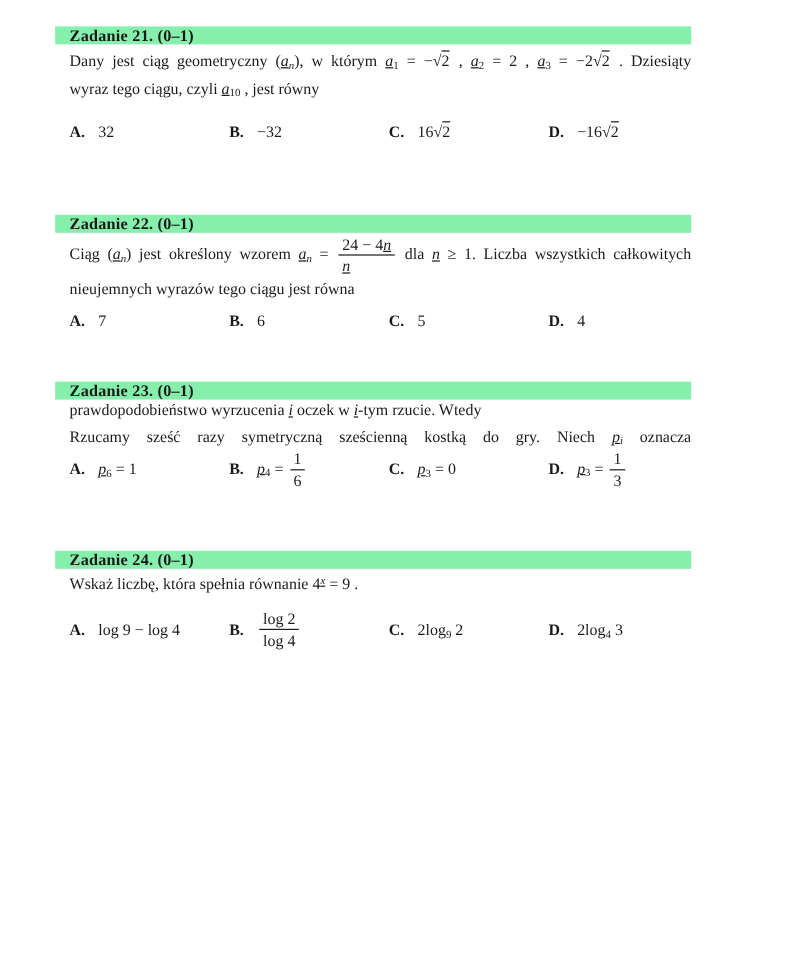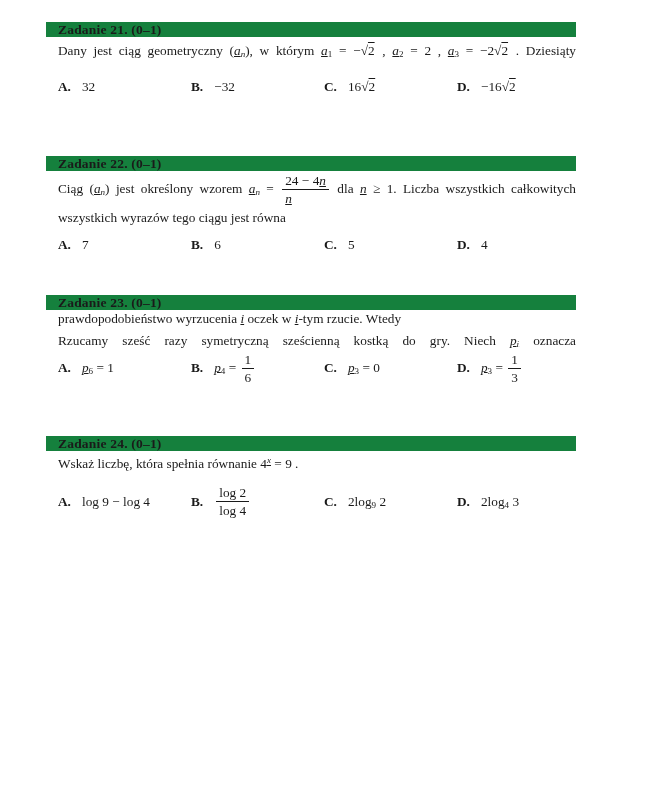--- a/index.html
+++ b/index.html
@@ -20,21 +20,21 @@
     width: 664px;
     height: 804px;
   }
   .question { width: 530px; }
   .qbar {
     box-sizing: border-box;
     width: 530px;
     height: 15px;
     line-height: 15px;
     padding-left: 12px;
-    background: #15803d;
+    background: #86efac;
     font-size: 13.5px;
     font-weight: bold;
     letter-spacing: 0.2px;
     white-space: nowrap;
   }
   .qbody {
     margin-left: 12px;
     width: 518px;
     font-size: 13.3px;
   }
@@ -90,20 +90,21 @@
 <body>
 
 <div class="page">
 
   <section class="question q21">
     <div class="qbar">
       <span>Zadanie 21. (0–1)</span>
     </div>
     <div class="qbody">
       <div class="qline justify l1">Dany jest ciąg geometryczny (<i>a<sub>n</sub></i>), w którym <i>a</i><sub>1</sub> = −<span class="sqrt">√<span class="r">2</span></span> , <i>a</i><sub>2</sub> = 2 , <i>a</i><sub>3</sub> = −2<span class="sqrt">√<span class="r">2</span></span> . Dziesiąty</div>
+      <div class="qline l2">wyraz tego ciągu, czyli <i>a</i><sub>10</sub> , jest równy</div>
       <div class="answers">
         <div class="answer">
           <span class="alab">A.</span>
           <span class="aval">32</span>
         </div>
         <div class="answer">
           <span class="alab">B.</span>
           <span class="aval">−32</span>
         </div>
         <div class="answer">
@@ -117,21 +118,21 @@
       </div>
     </div>
   </section>
 
   <section class="question q22">
     <div class="qbar">
       <span>Zadanie 22. (0–1)</span>
     </div>
     <div class="qbody">
       <div class="qline justify l1">Ciąg (<i>a<sub>n</sub></i>) jest określony wzorem <i>a<sub>n</sub></i> = <span class="frac"><span class="num">24 − 4<i>n</i></span><span class="den"><i>n</i></span></span> dla <i>n</i> ≥ 1. Liczba wszystkich całkowitych</div>
-      <div class="qline l2">wszystkich wyrazów tego ciągu jest równa</div>
+      <div class="qline l2">nieujemnych wyrazów tego ciągu jest równa</div>
       <div class="answers">
         <div class="answer">
           <span class="alab">A.</span>
           <span class="aval">7</span>
         </div>
         <div class="answer">
           <span class="alab">B.</span>
           <span class="aval">6</span>
         </div>
         <div class="answer">

